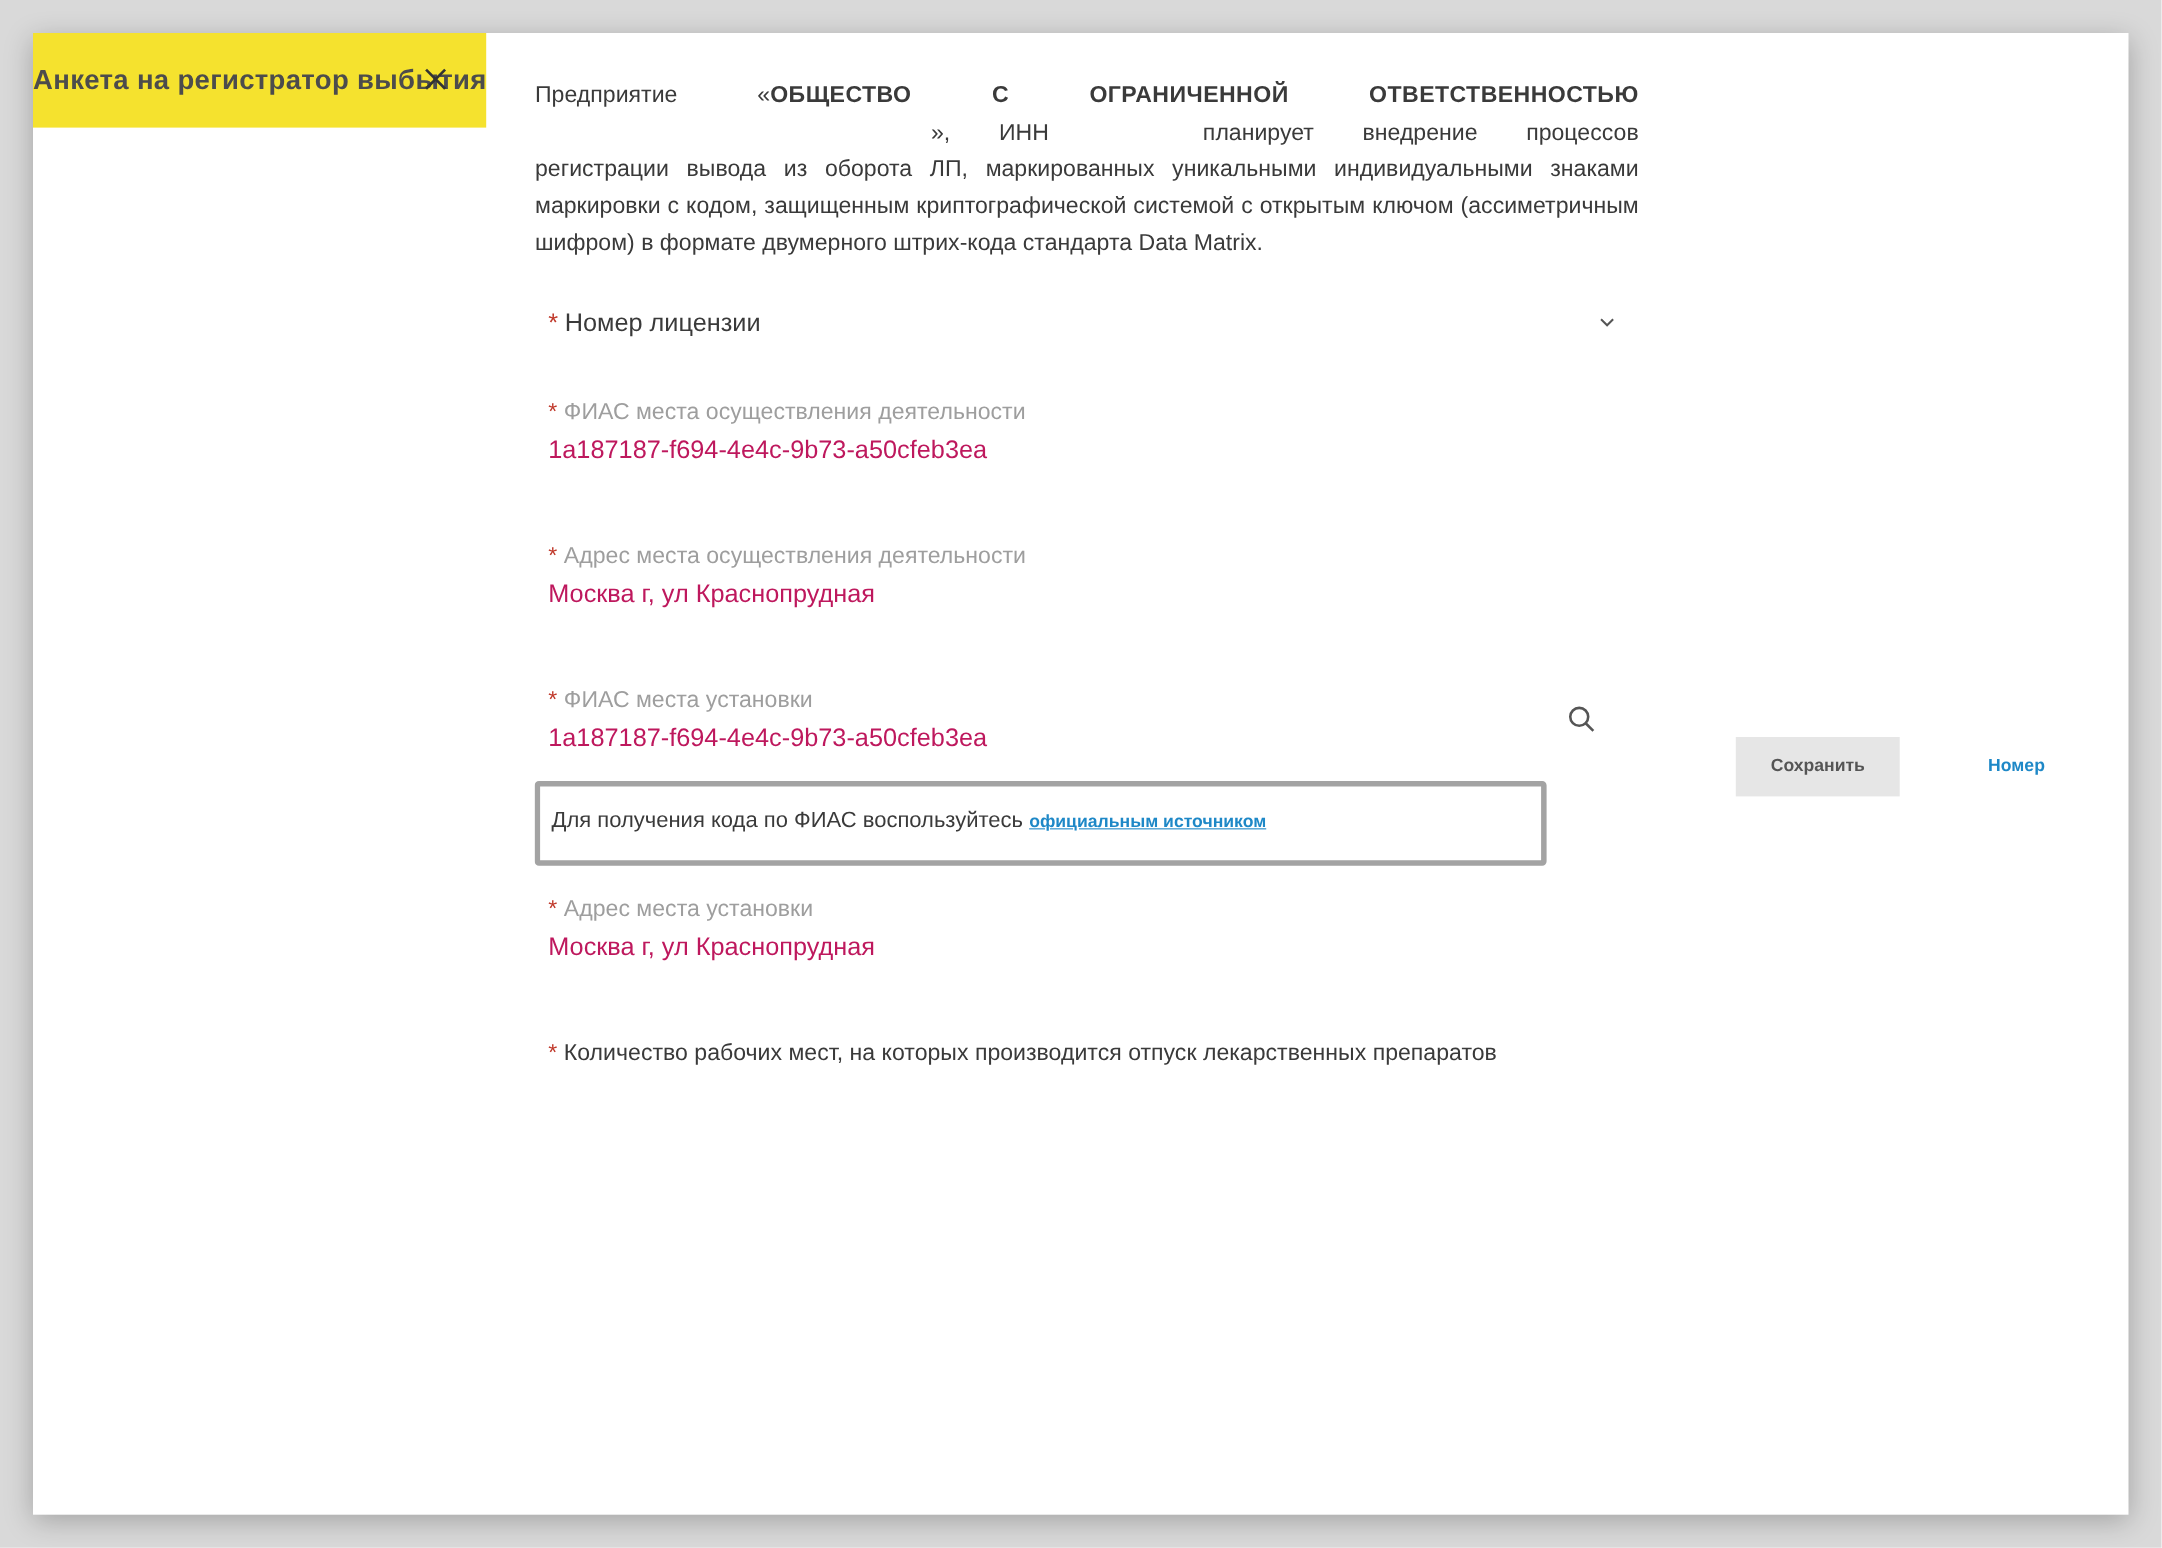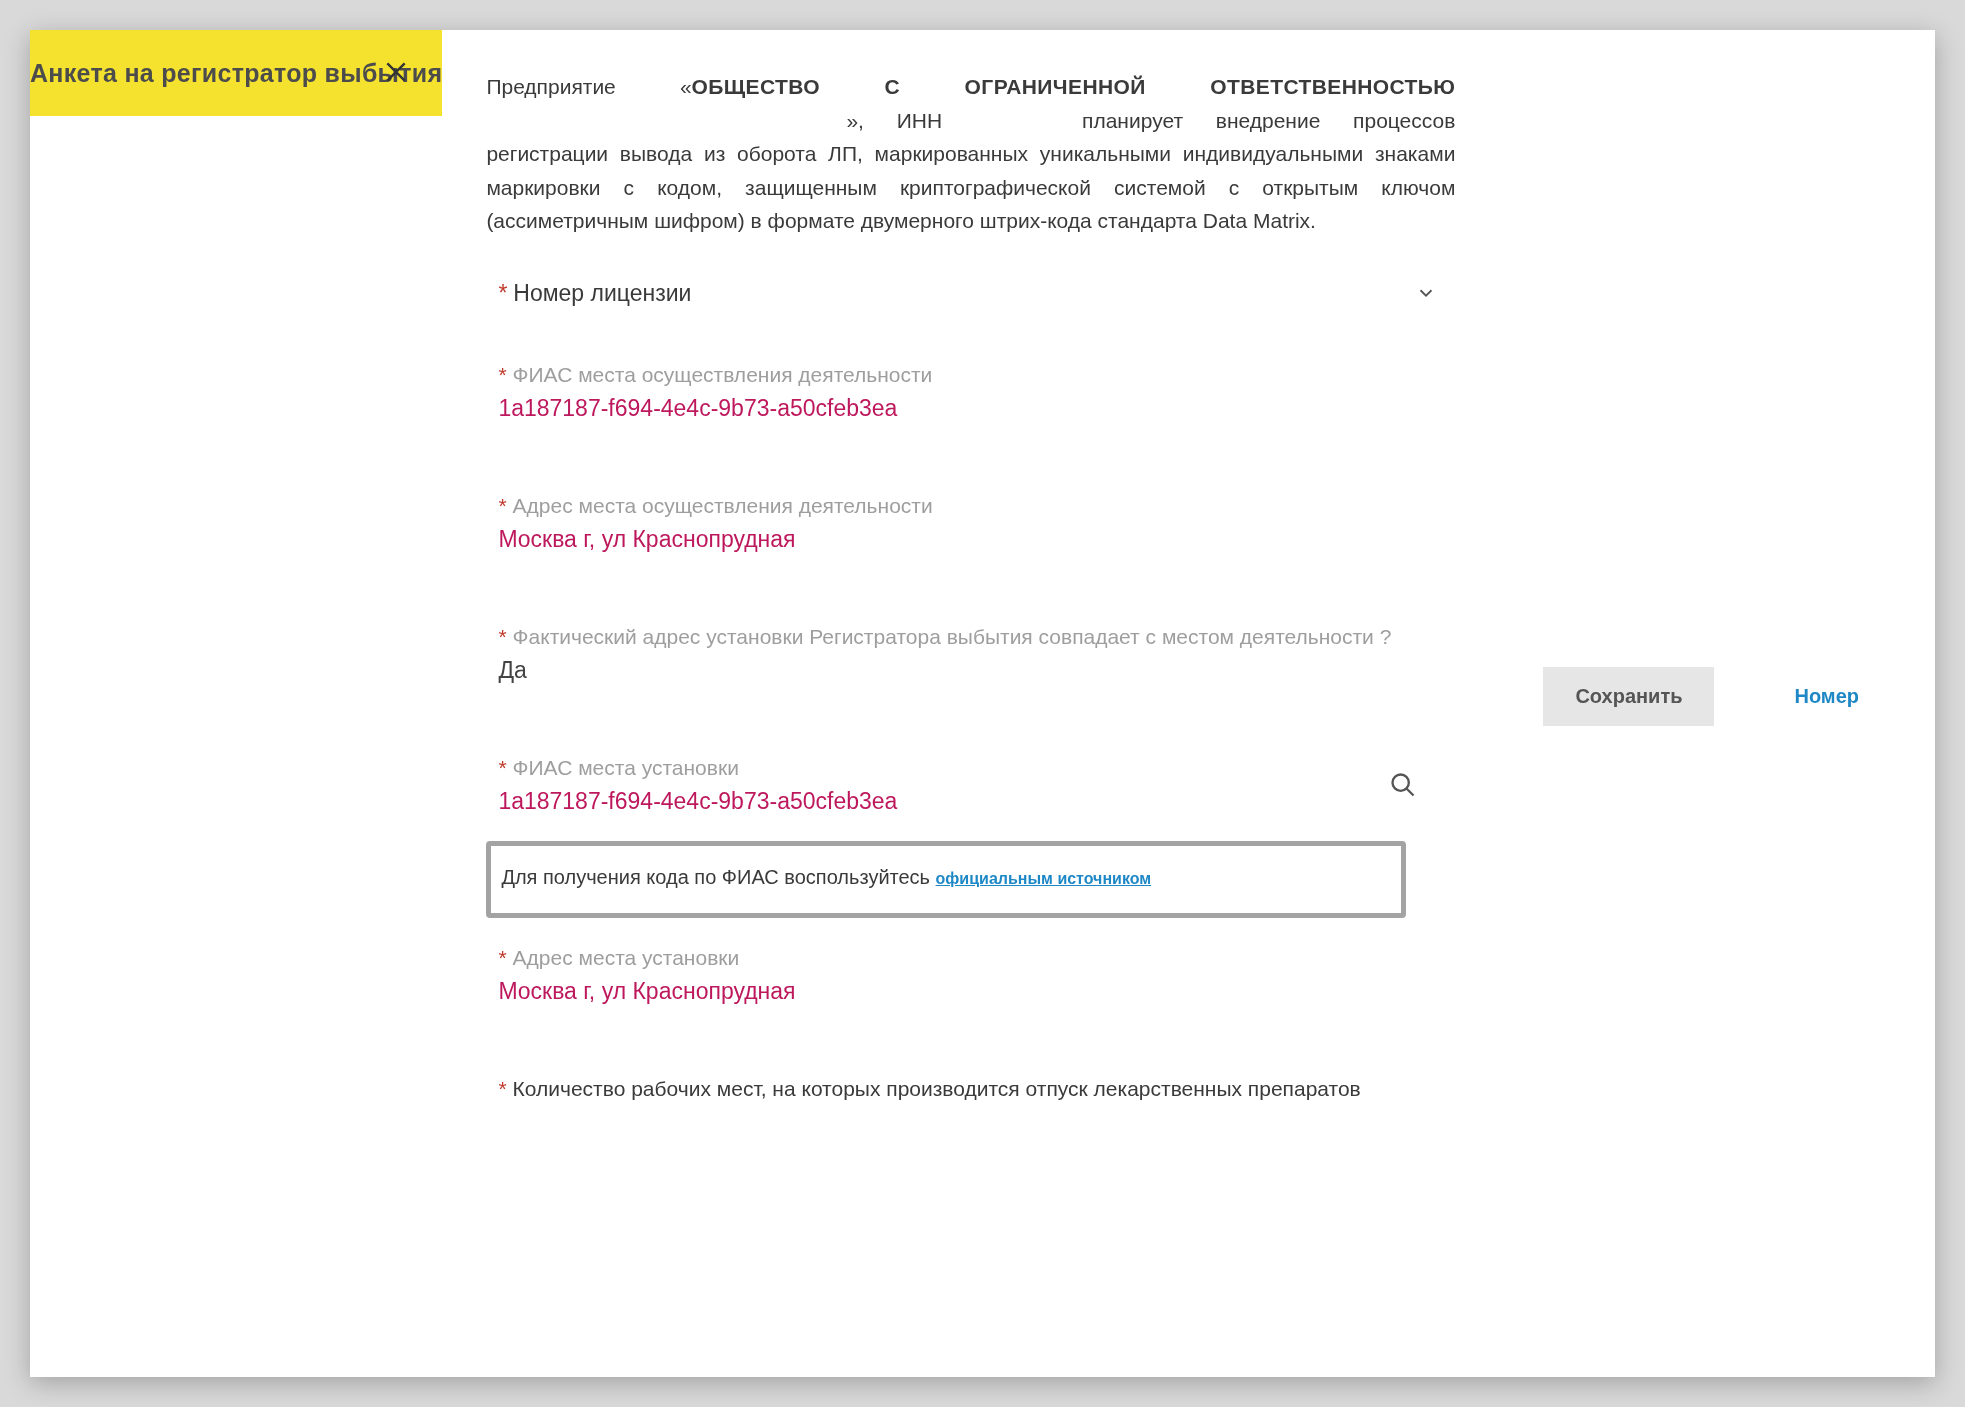--- a/index.html
+++ b/index.html
@@ -111,21 +111,21 @@
       width: 28px; height: 28px;
     }
     .search-icon svg { width: 100%; height: 100%; stroke: #555; stroke-width: 2; fill: none; }
     .modal-footer {
       padding: 34px 44px 48px 44px;
       display: flex;
       align-items: center;
       gap: 48px;
     }
     .btn {
-      font-size: 20px;
+      font-size: 16px;
       font-weight: 600;
       padding: 18px 32px;
       border: none;
       cursor: pointer;
     }
     .btn-save {
       background: #e6e6e6;
       color: #555;
     }
     .btn-cancel {
@@ -174,24 +174,20 @@
       <div class="field">
         <div class="field-label"><span class="asterisk">*</span><span>ФИАС места осуществления деятельности</span></div>
         <div class="field-value faded">1a187187-f694-4e4c-9b73-a50cfeb3ea</div>
       </div>
 
       <div class="field">
         <div class="field-label"><span class="asterisk">*</span><span>Адрес места осуществления деятельности</span></div>
         <div class="field-value faded">Москва г, ул Краснопрудная</div>
       </div>
 
-      <div class="field">
-        <div class="field-label"><span class="asterisk">*</span><span>Фактический адрес установки Регистратора выбытия совпадает с местом деятельности ?</span></div>
-        <div class="field-value">Да</div>
-      </div>
 
       <div class="field field-install-fias">
         <div class="field-label"><span class="asterisk">*</span><span>ФИАС места установки</span></div>
         <div class="field-value faded">1a187187-f694-4e4c-9b73-a50cfeb3ea</div>
         <div class="search-icon">
           <svg viewBox="0 0 24 24">
               <circle cx="10" cy="10" r="7"></circle>
               <line x1="15" y1="15" x2="21" y2="21"></line>
             </svg>
         </div>

